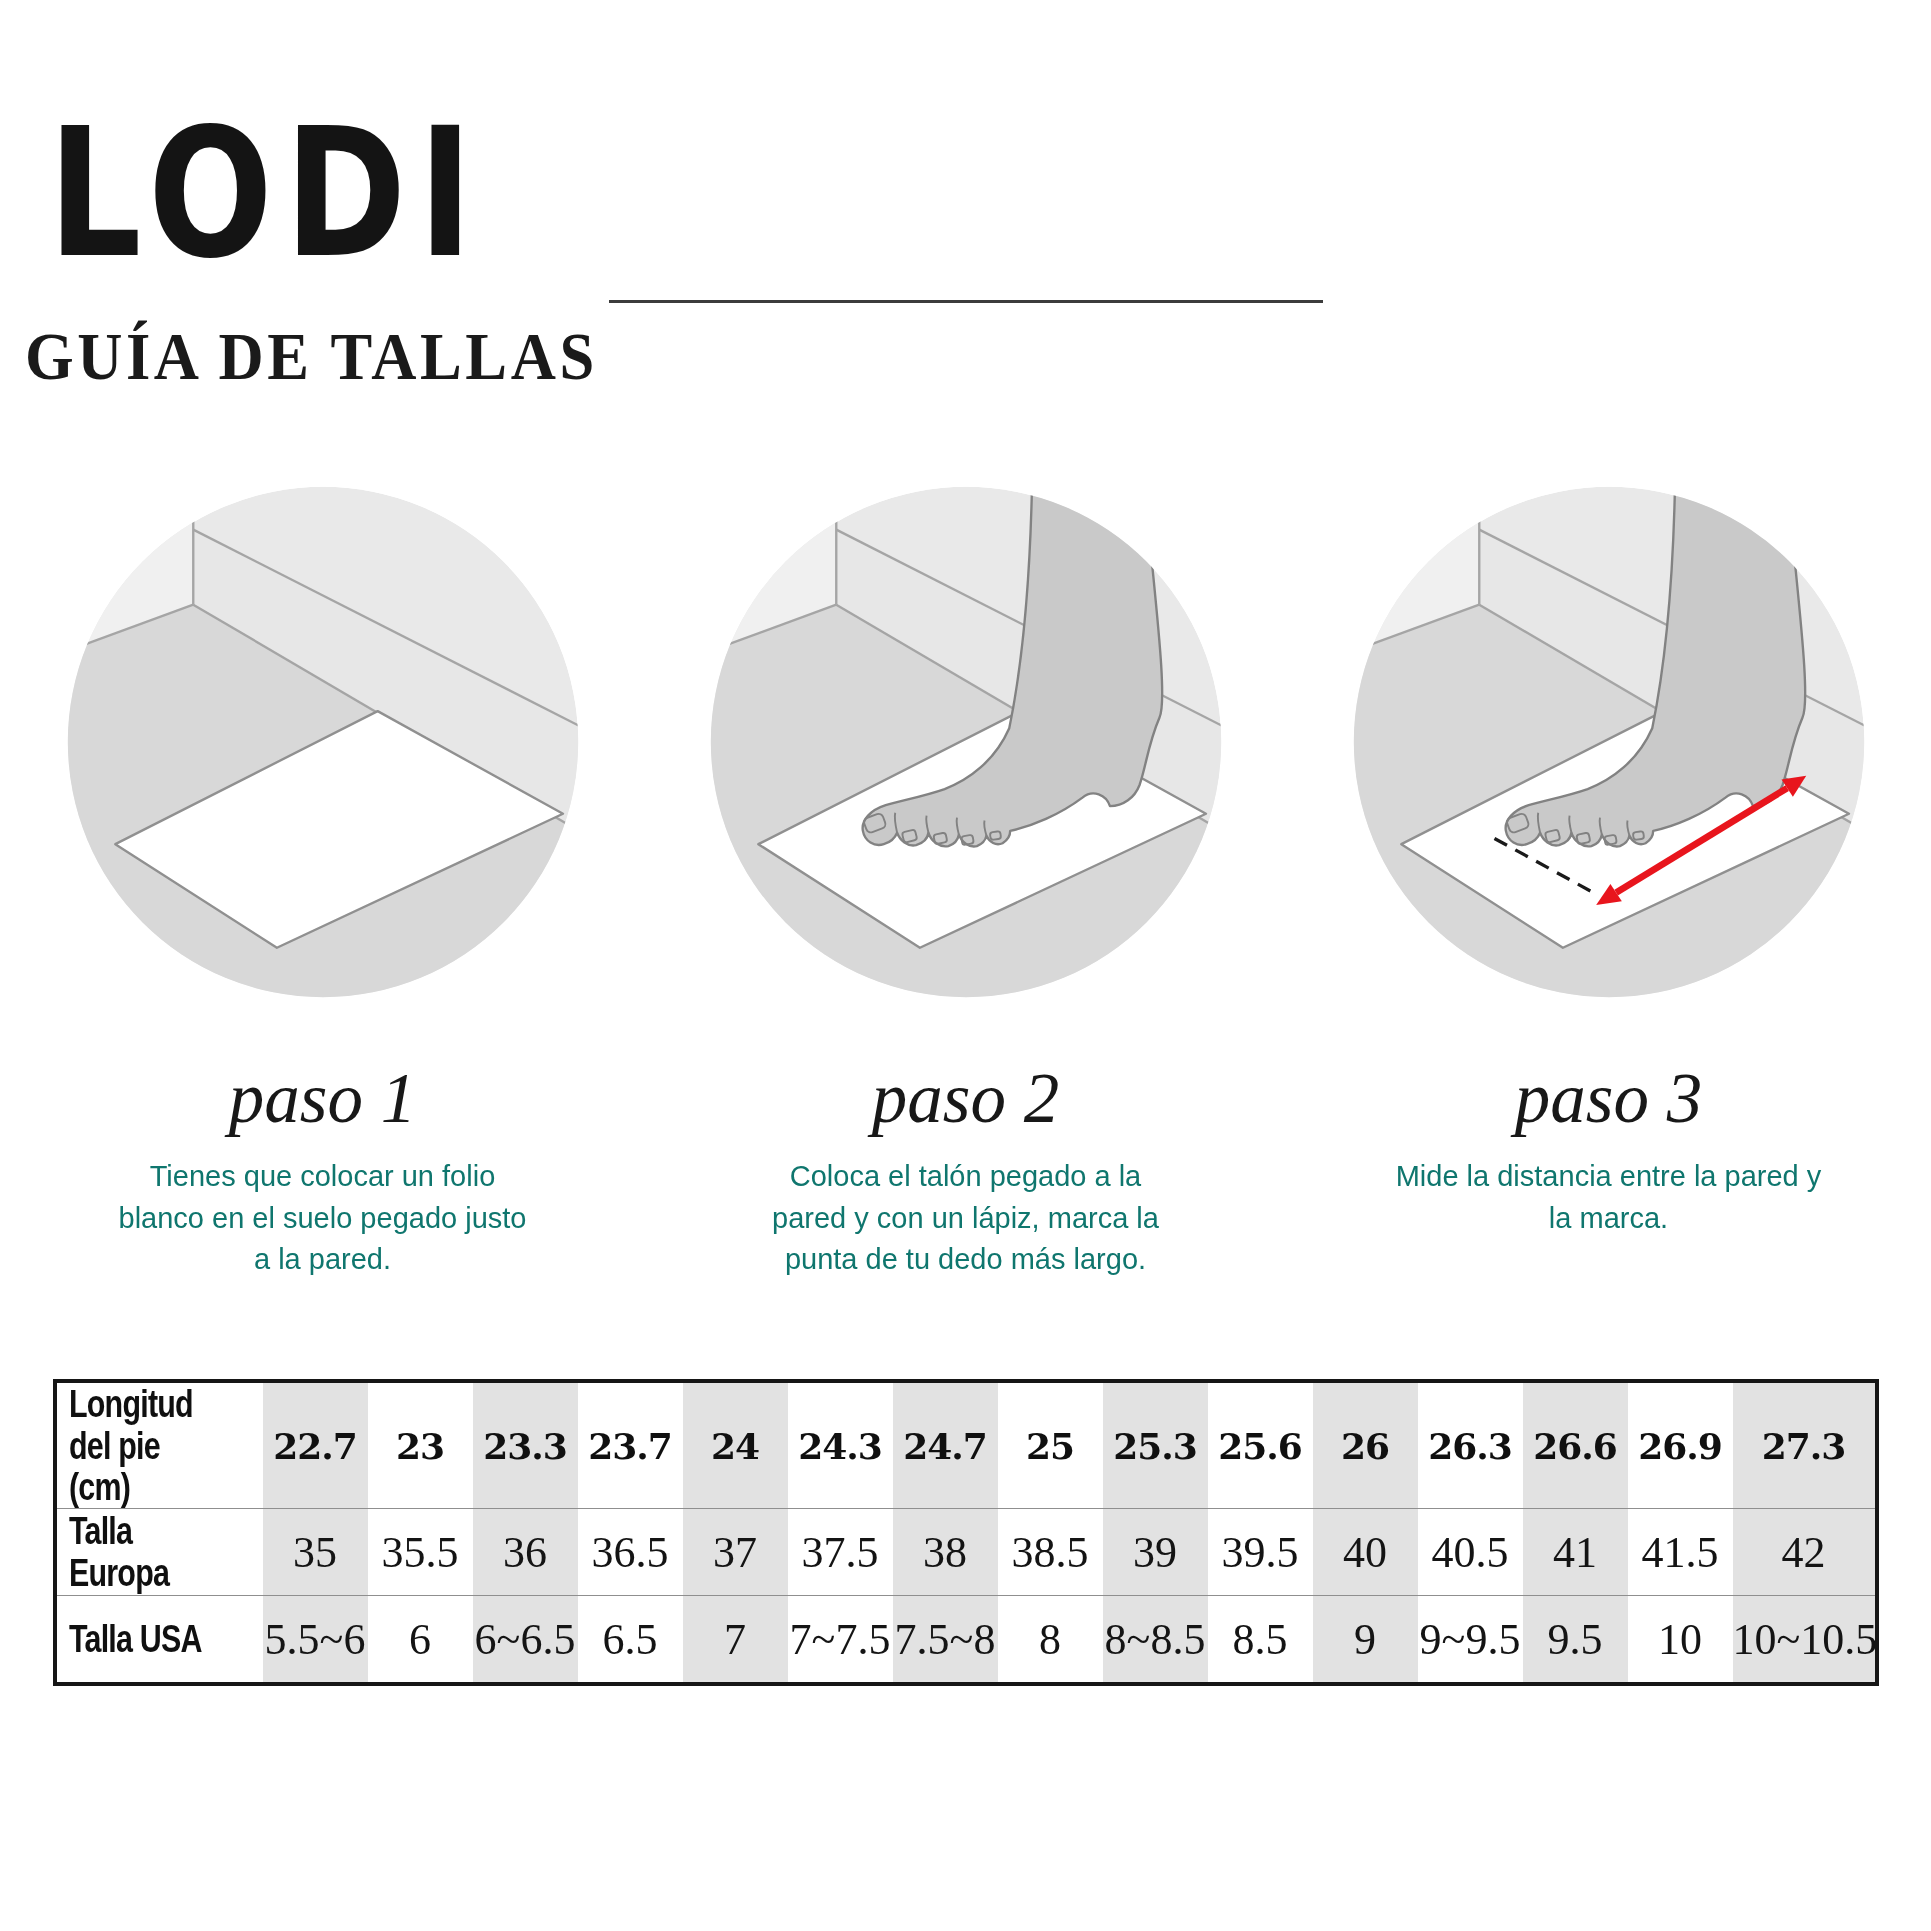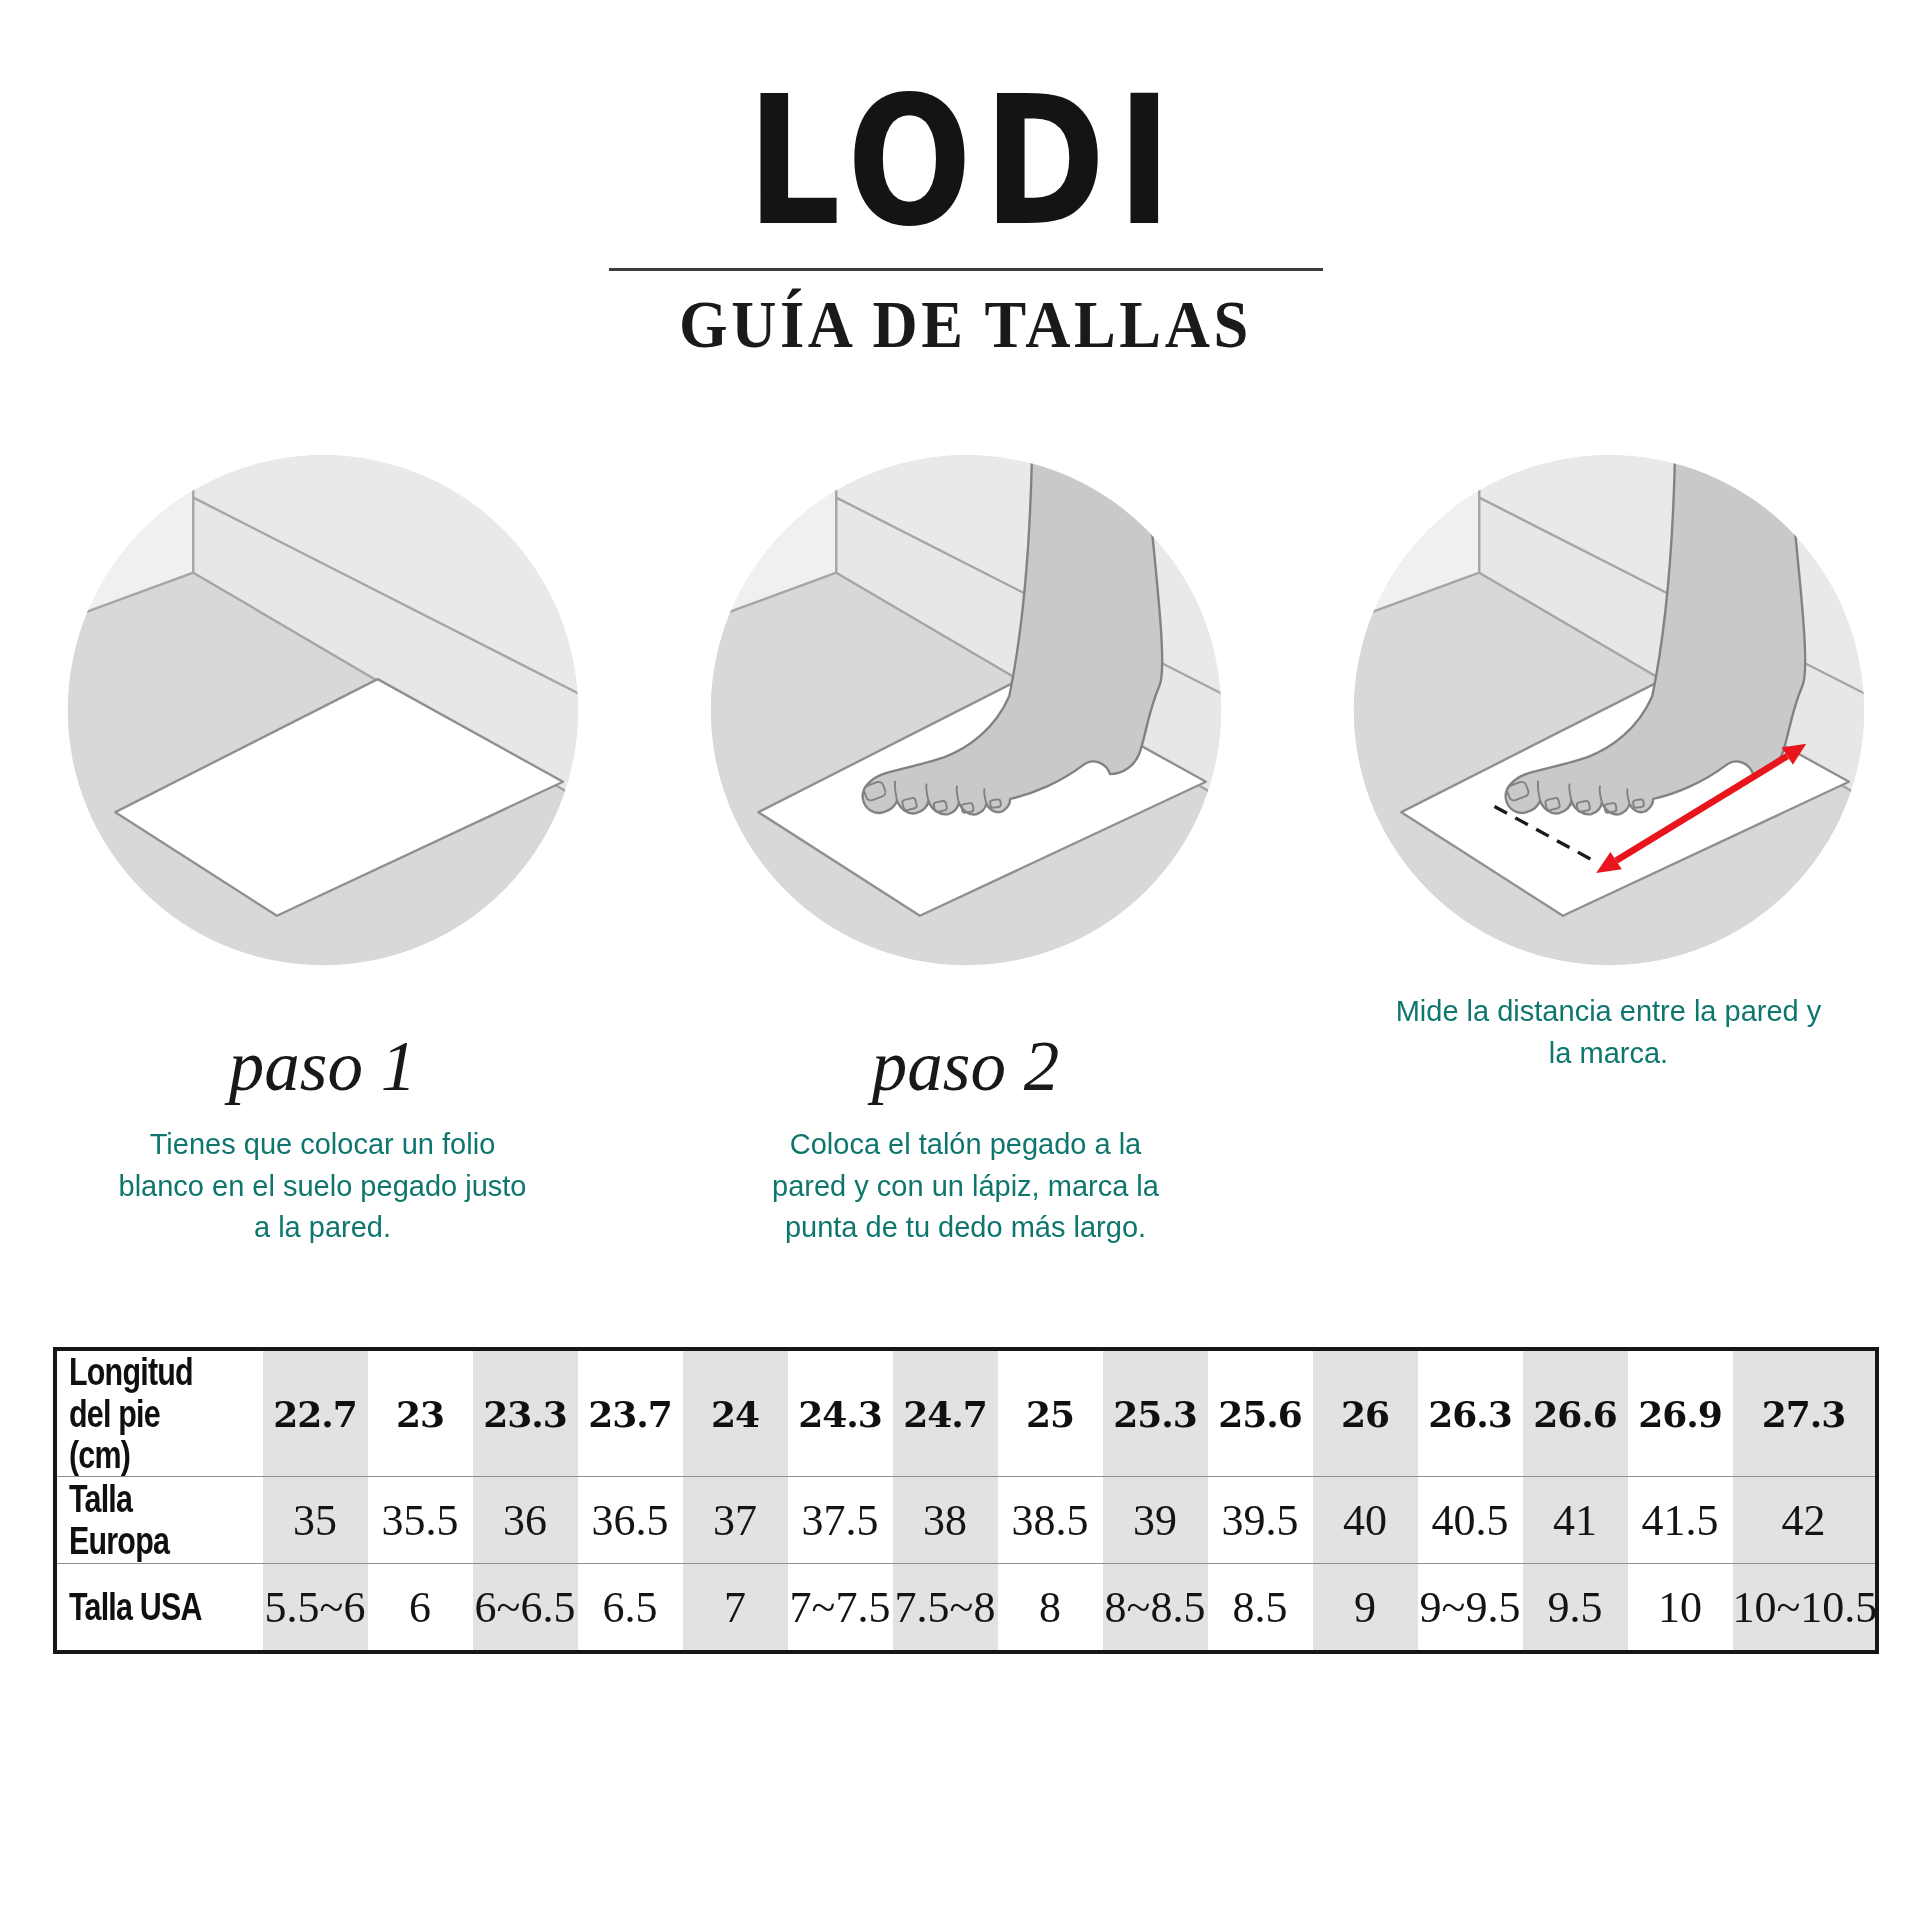--- a/index.html
+++ b/index.html
@@ -1,21 +1,21 @@
 <!DOCTYPE html>
 <html><head>
 <meta charset="utf-8">
 <style>
   html,body{margin:0;padding:0;}
   body{
     width:1931px;height:1931px;background:#ffffff;position:relative;
     font-family:"Liberation Sans",sans-serif;color:#111;overflow:hidden;
   }
   
-  .brand{ text-align:center; padding-top:72px; }
+  .brand{ padding-top:104px; }
   .brand-title-wrap{ line-height:1; }
   .brand-title{
     display:inline-block;
     font-family:"DejaVu Sans",sans-serif;
     font-weight:700;
     font-size:179px;
     letter-spacing:.08em;
     transform:scaleX(.82);
     transform-origin:center;
     color:#141414;
@@ -199,20 +199,21 @@
     <svg class="step-circle" width="518" height="518" viewBox="0 0 545 545">
       <g clip-path="url(#circle-clip)">
         <use href="#scene-base"></use>
         <use href="#foot-shape"></use>
         <line x1="152" y1="374" x2="258" y2="432" stroke="#1a1a1a" stroke-width="3.5" stroke-dasharray="15 10"></line>
         <line x1="280" y1="431" x2="460" y2="321" stroke="#e8151d" stroke-width="7"></line>
         <polygon points="259,444 286,440 274,422" fill="#e8151d"></polygon>
         <polygon points="480,308 466,330 454,312" fill="#e8151d"></polygon>
       </g>
     </svg>
+    <div class="step-label">paso 3</div>
     <div class="step-desc">Mide la distancia entre la pared y
 la marca.</div>
   </div>
 
 </section>
 
 <section class="table-wrap">
   <table class="size-table">
     <colgroup>
       <col style="width:208px">

